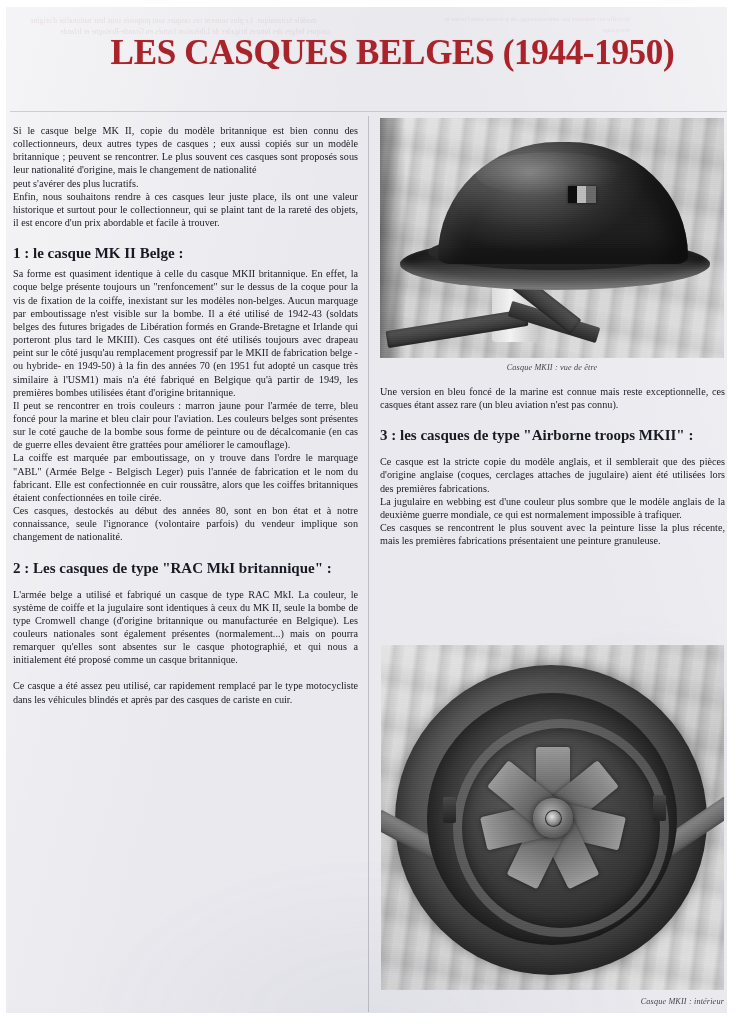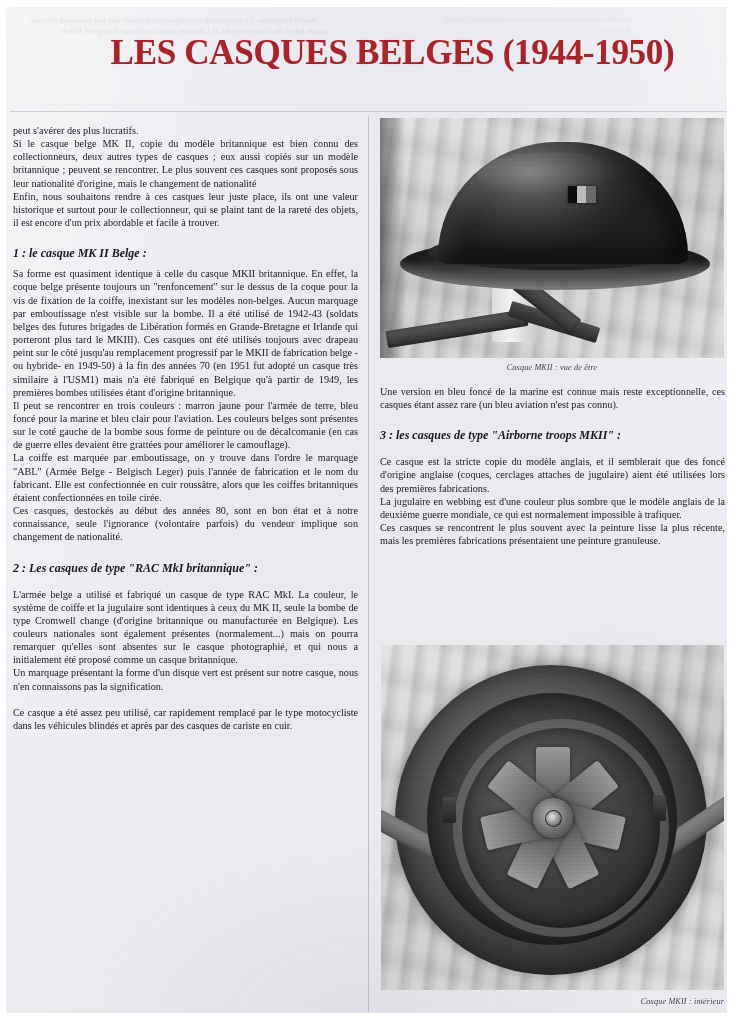--- a/index.html
+++ b/index.html
@@ -123,26 +123,25 @@
   .col p {
     margin: 0;
     text-align: justify;
   }
   .gap-sm { height: 7px; }
   .gap-md { height: 13px; }
   .gap-lg { height: 17px; }
 
   h2.section-head {
     margin: 0;
-    font-size: 12px;
+    font-size: 15px;
     font-weight: bold;
     line-height: 14px;
     color: #1a1a24;
     text-align: left;
-    font-style: italic;
   }
 
   
   .photo {
     position: relative;
     overflow: hidden;
     background: #8d8d92;
     filter: grayscale(1) contrast(1.04);
   }
   #photo-side {
@@ -377,39 +376,38 @@
 
   <div id="title-wrap">
     <h1 id="doc-title">LES CASQUES BELGES (1944-1950)</h1>
   </div>
 
   <div id="rule-top"></div>
   <div id="col-divider"></div>
 
   <div class="col" id="col-left">
 
+    <p>Si le casque belge MK II, copie du modèle britannique est bien connu des collectionneurs, deux autres types de casques ; eux aussi copiés sur un modèle britannique ; peuvent se rencontrer. Le plus souvent ces casques sont proposés sous leur nationalité d'origine, mais le changement de nationalité</p>
     <p>peut s'avérer des plus lucratifs.</p>
-    <p>Si le casque belge MK II, copie du modèle britannique est bien connu des collectionneurs, deux autres types de casques ; eux aussi copiés sur un modèle britannique ; peuvent se rencontrer. Le plus souvent ces casques sont proposés sous leur nationalité d'origine, mais le changement de nationalité</p>
     <p>Enfin, nous souhaitons rendre à ces casques leur juste place, ils ont une valeur historique et surtout pour le collectionneur, qui se plaint tant de la rareté des objets, il est encore d'un prix abordable et facile à trouver.</p>
 
     <div class="gap-lg"></div>
     <h2 class="section-head">1 : le casque MK II Belge :</h2>
     <div class="gap-sm"></div>
 
     <p>Sa forme est quasiment identique à celle du casque MKII britannique. En effet, la coque belge présente toujours un "renfoncement" sur le dessus de la coque pour la vis de fixation de la coiffe, inexistant sur les modèles non-belges. Aucun marquage par emboutissage n'est visible sur la bombe. Il a été utilisé de 1942-43 (soldats belges des futures brigades de Libération formés en Grande-Bretagne et Irlande qui porteront plus tard le MKIII). Ces casques ont été utilisés toujours avec drapeau peint sur le côté jusqu'au remplacement progressif par le MKII de fabrication belge -ou hybride- en 1949-50) à la fin des années 70 (en 1951 fut adopté un casque très similaire à l'USM1) mais n'a été fabriqué en Belgique qu'à partir de 1949, les premières bombes utilisées étant d'origine britannique.</p>
     <p>Il peut se rencontrer en trois couleurs : marron jaune pour l'armée de terre, bleu foncé pour la marine et bleu clair pour l'aviation. Les couleurs belges sont présentes sur le coté gauche de la bombe sous forme de peinture ou de décalcomanie (en cas de guerre elles devaient être grattées pour améliorer le camouflage).</p>
     <p>La coiffe est marquée par emboutissage, on y trouve dans l'ordre le marquage "ABL" (Armée Belge - Belgisch Leger) puis l'année de fabrication et le nom du fabricant. Elle est confectionnée en cuir roussâtre, alors que les coiffes britanniques étaient confectionnées en toile cirée.</p>
     <p>Ces casques, destockés au début des années 80, sont en bon état et à notre connaissance, seule l'ignorance (volontaire parfois) du vendeur implique son changement de nationalité.</p>
 
     <div class="gap-lg"></div>
     <h2 class="section-head">2 : Les casques de type "RAC MkI britannique" :</h2>
     <div class="gap-md"></div>
 
     <p>L'armée belge a utilisé et fabriqué un casque de type RAC MkI. La couleur, le système de coiffe et la jugulaire sont identiques à ceux du MK II, seule la bombe de type Cromwell change (d'origine britannique ou manufacturée en Belgique). Les couleurs nationales sont également présentes (normalement...) mais on pourra remarquer qu'elles sont absentes sur le casque photographié, et qui nous a initialement été proposé comme un casque britannique.</p>
-    <p>Un marquage présentant la forme d'un disque vert est présent sur notre casque, nous n'en connaissons pas la signification.</p>
     <div class="gap-md"></div>
     <p>Ce casque a été assez peu utilisé, car rapidement remplacé par le type motocycliste dans les véhicules blindés et après par des casques de cariste en cuir.</p>
   </div>
 
   <div class="photo" id="photo-side">
     <div class="cloth"></div>
     <div class="cloth-dark-edge"></div>
     <div class="stand"></div>
     <div class="strap-b"></div>
     <div class="strap-c"></div>
@@ -427,21 +425,21 @@
   </div>
   <div class="caption" id="caption-side">Casque MKII : vue de être</div>
 
   <div class="col" id="col-right" style="top:385px;">
     <p>Une version en bleu foncé de la marine est connue mais reste exceptionnelle, ces casques étant assez rare (un bleu aviation n'est pas connu).</p>
 
     <div class="gap-lg"></div>
     <h2 class="section-head">3 : les casques de type "Airborne troops MKII" :</h2>
     <div class="gap-md"></div>
 
-    <p>Ce casque est la stricte copie du modèle anglais, et il semblerait que des foncé d'origine anglaise (coques, cerclages attaches de jugulaire) aient été utilisées lors des premières fabrications.</p>
+    <p>Ce casque est la stricte copie du modèle anglais, et il semblerait que des pièces d'origine anglaise (coques, cerclages attaches de jugulaire) aient été utilisées lors des premières fabrications.</p>
     <p>La jugulaire en webbing est d'une couleur plus sombre que le modèle anglais de la deuxième guerre mondiale, ce qui est normalement impossible à trafiquer.</p>
     <p>Ces casques se rencontrent le plus souvent avec la peinture lisse la plus récente, mais les premières fabrications présentaient une peinture granuleuse.</p>
   </div>
 
   <div class="photo" id="photo-interior">
     <div class="cloth"></div>
     <div class="int-brim"></div>
     <div class="chin-strap-l"></div>
     <div class="chin-strap-r"></div>
     <div class="int-bowl"></div>

